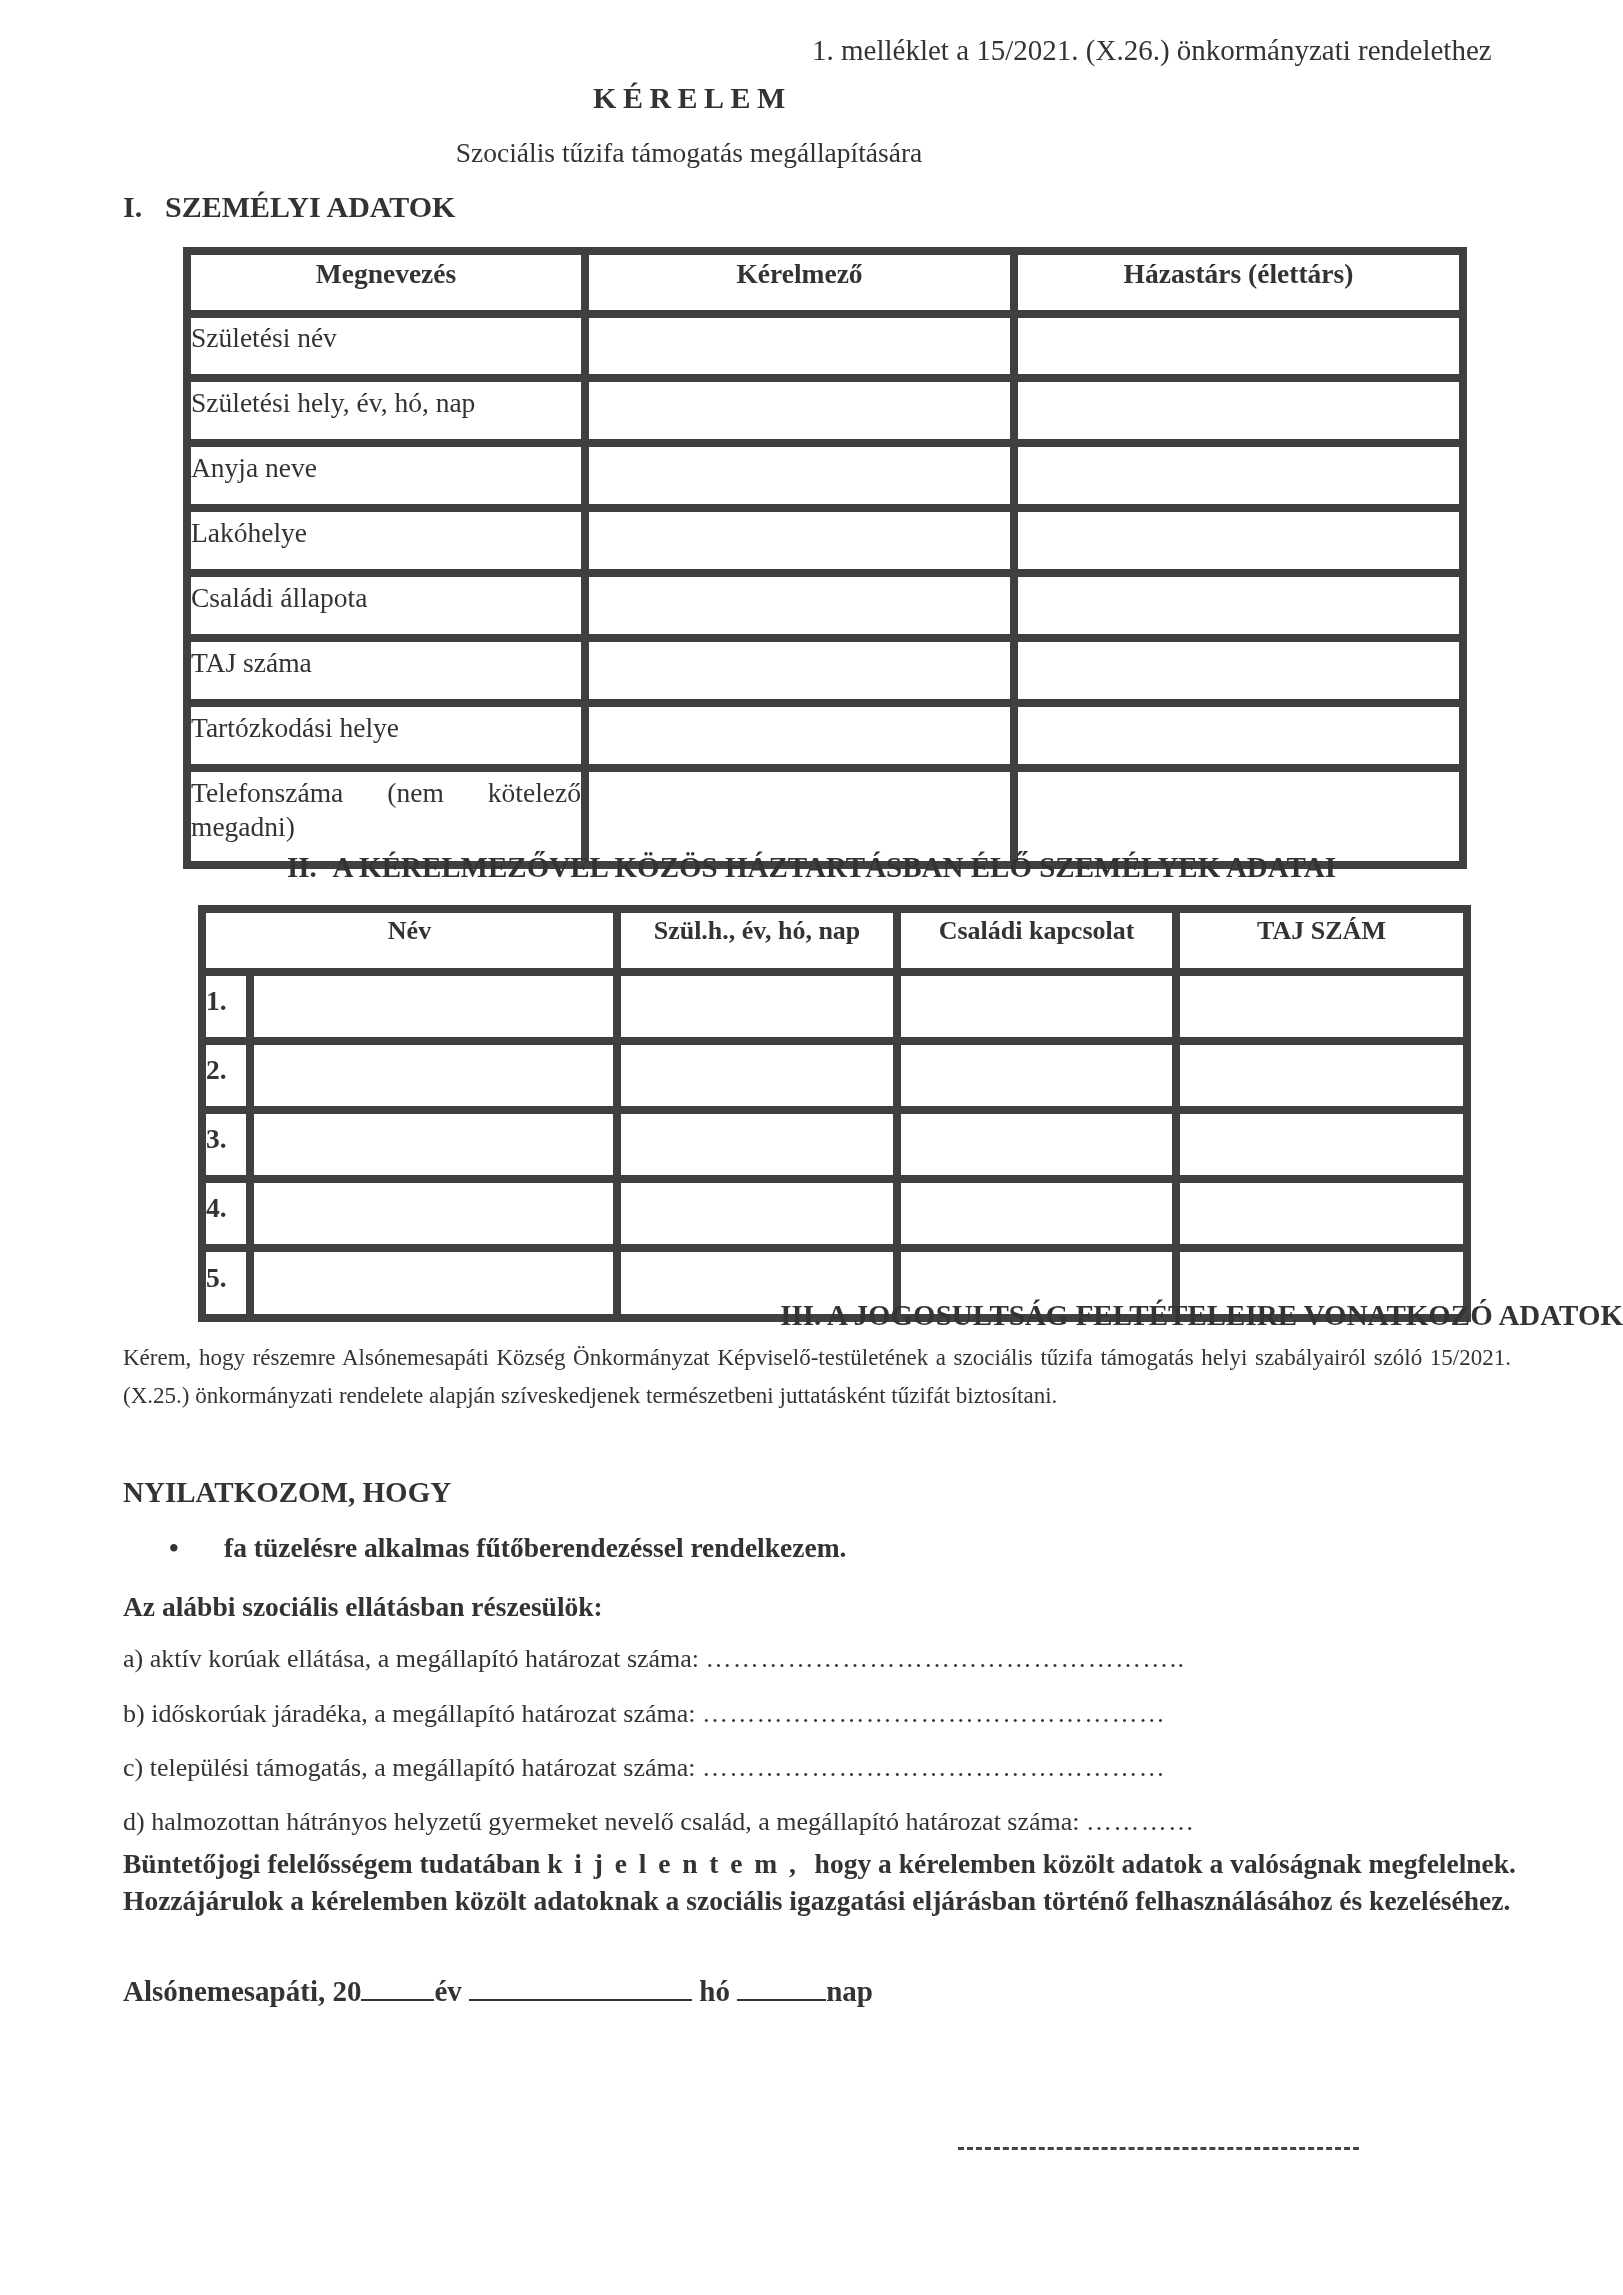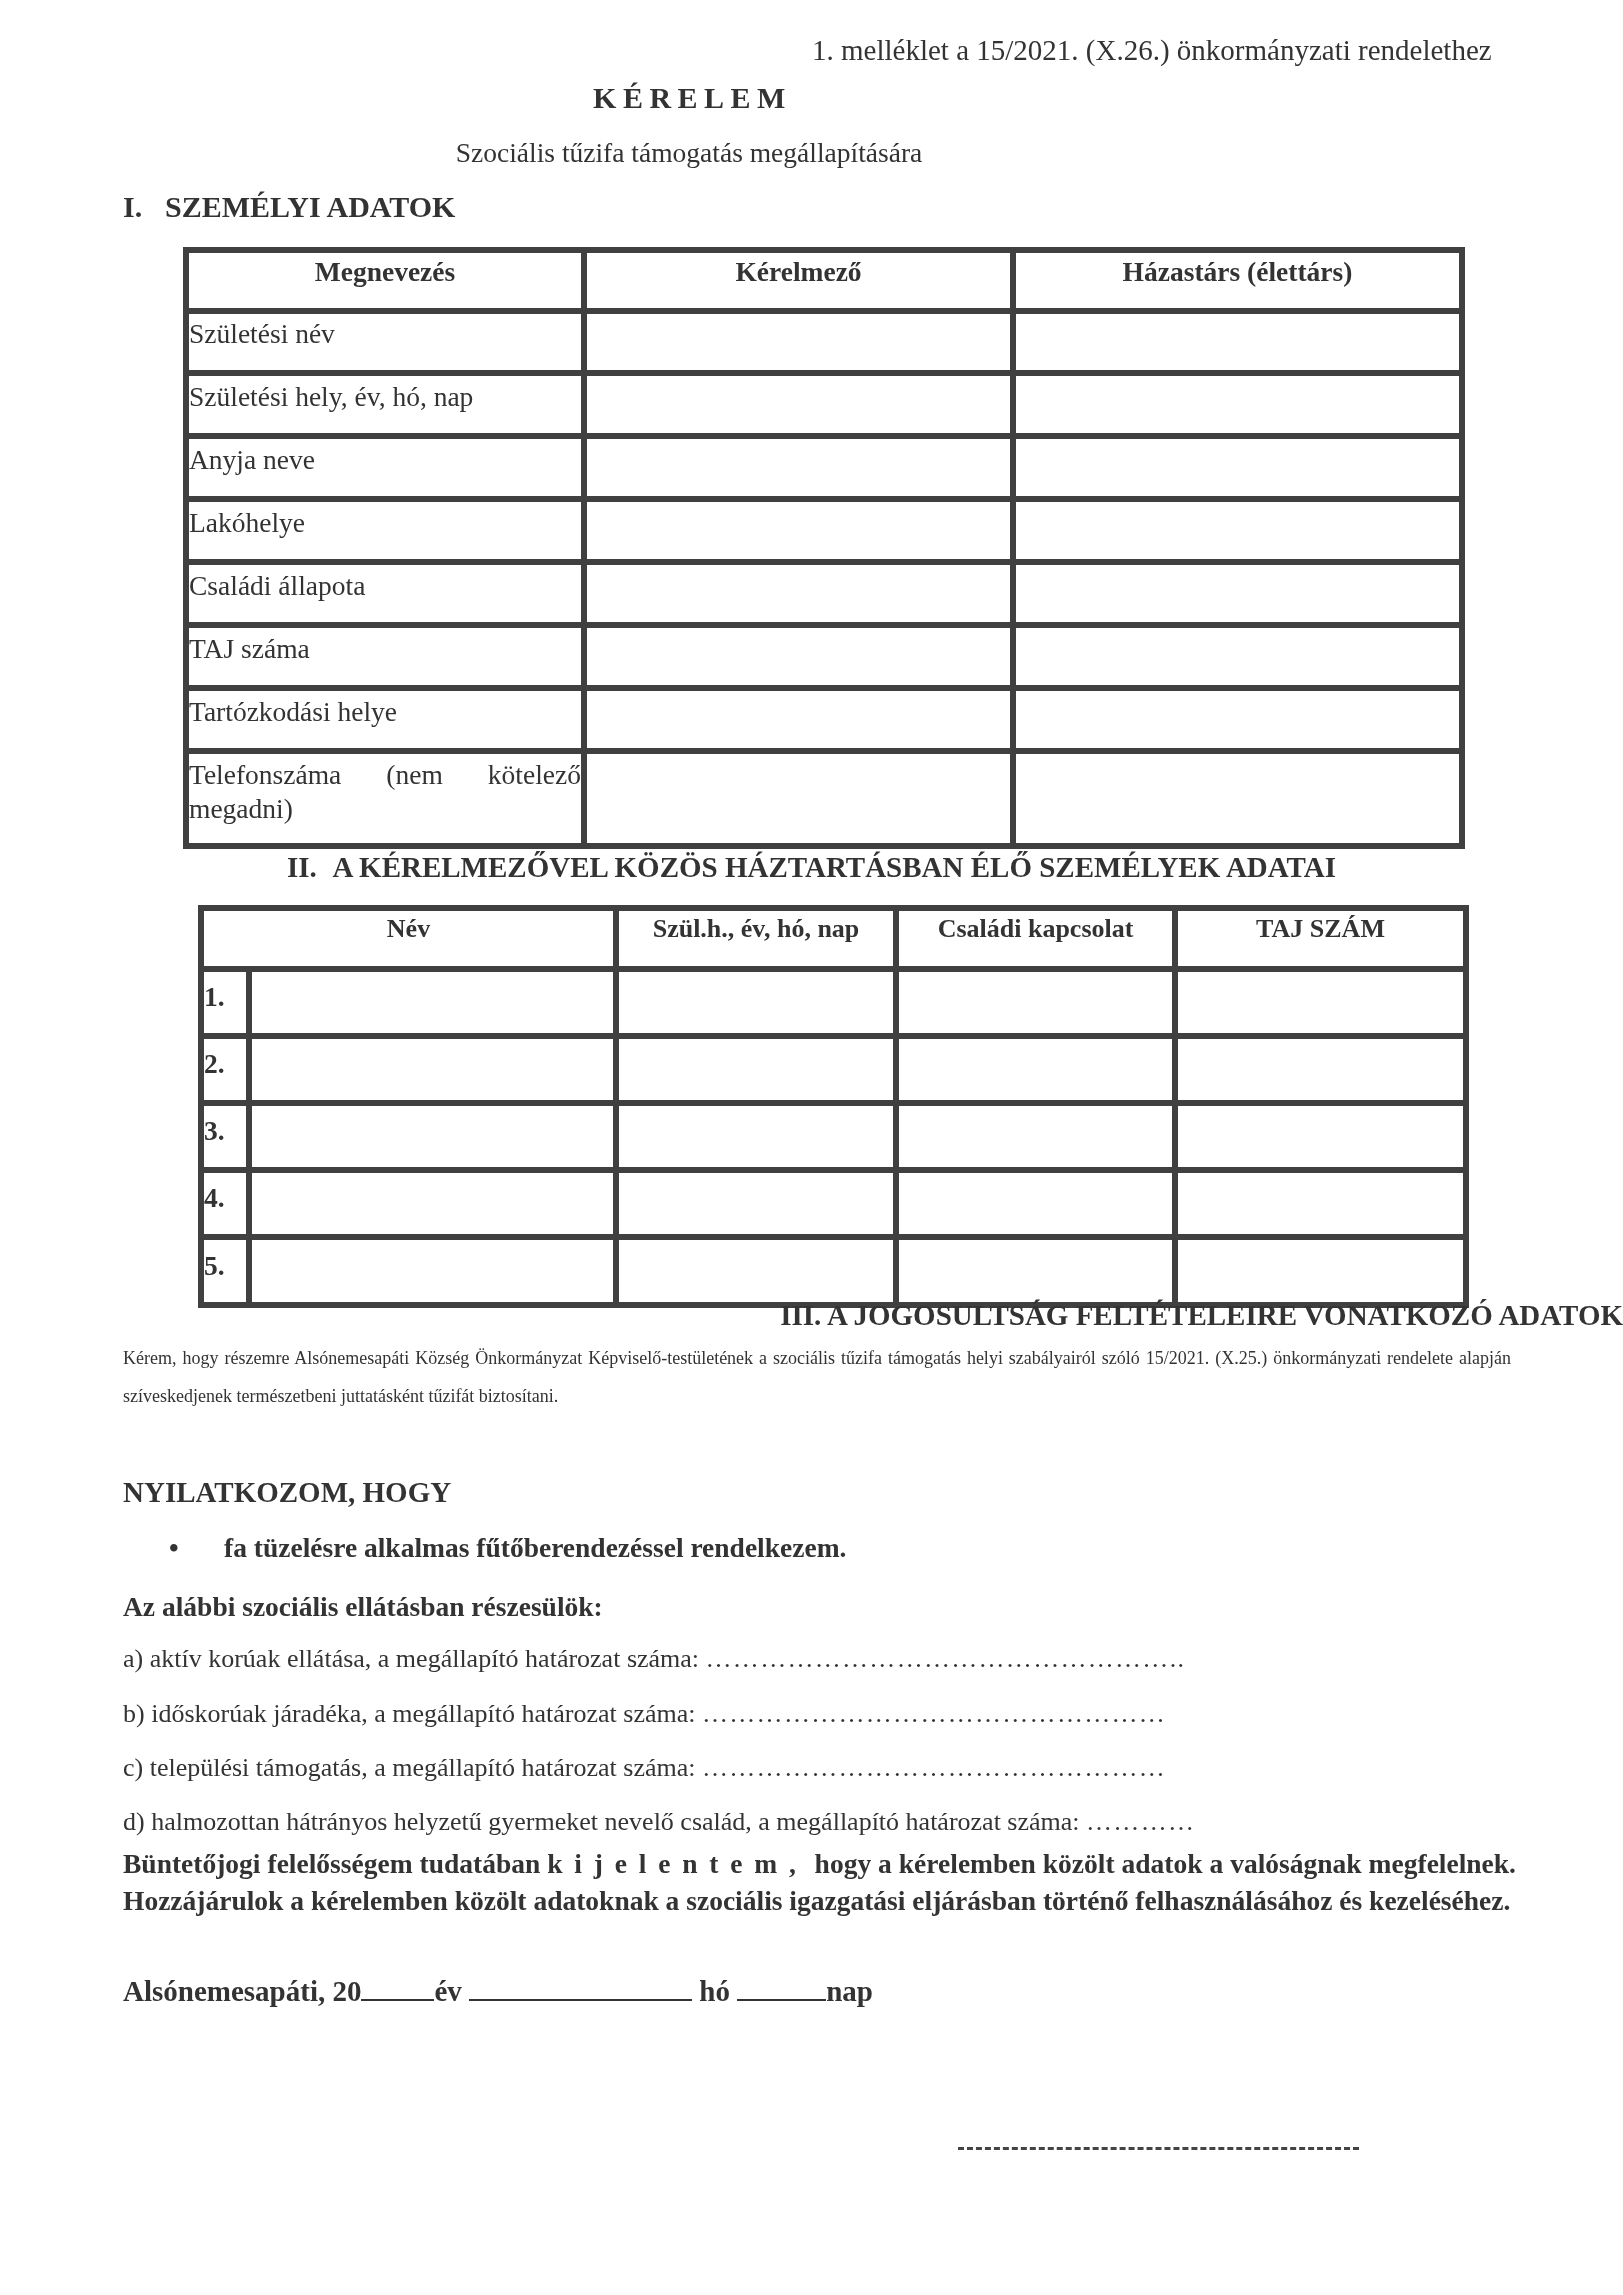--- a/index.html
+++ b/index.html
@@ -6,40 +6,40 @@
   body { width: 1623px; height: 2295px; position: relative; color: #333333;
          font-family: "Liberation Serif", "DejaVu Serif", serif; }
   .abs { position: absolute; }
   .annex { left: 812px; top: 34px; font-size: 29px; white-space: nowrap; }
   .doc-title { left: 0; width: 1385px; top: 81px; text-align: center; font-size: 30px; font-weight: bold; letter-spacing: 6.5px; }
   .doc-subtitle { left: 0; width: 1378px; top: 137px; text-align: center; font-size: 27.5px; font-weight: normal; }
   .sec1 { left: 123px; top: 190px; font-size: 30px; font-weight: bold; }
   .sec1 .num { display: inline-block; width: 42px; }
 
   table { border-collapse: collapse; position: absolute; table-layout: fixed; }
-  td, th { border: 6px solid #404040; padding: 0; vertical-align: top; }
+  td, th { border: 8px solid #404040; padding: 0; vertical-align: top; }
   th { font-weight: bold; font-size: 27.5px; text-align: center; padding-top: 2.6px; }
   td { font-size: 27.5px; }
 
   .t1 { left: 183px; top: 247px; width: 1276px; }
   .t1 th { height: 52px; }
   .t1 td { height: 53px; }
   .t1 td.label { padding-top: 3.9px; line-height: 34px; }
   .t1 td.label-wide { text-align: justify; text-align-last: left; }
 
   .sec2 { left: 0; width: 1623px; top: 851px; text-align: center; font-size: 29px; font-weight: bold; }
   .sec2 .num { margin-right: 15.7px; }
 
   .t2 { left: 198px; top: 905px; width: 1265px; }
   .t2 th { height: 52px; font-size: 26px; }
   .t2 td { height: 52px; }
   .t2 td.num { font-weight: bold; font-size: 27.5px; padding-top: 9.2px; }
 
   .sec3 { left: 0; width: 1623px; top: 1299px; text-align: right; font-size: 29px; font-weight: bold; }
-  .para { left: 123px; width: 1388px; top: 1339px; font-size: 18px; line-height: 38px; text-align: justify; }
+  .para { left: 123px; width: 1388px; top: 1339px; font-size: 23px; line-height: 38px; text-align: justify; }
   .nyil { left: 123px; top: 1476px; font-size: 29px; font-weight: bold; }
   .bullet-row { left: 169px; top: 1532px; font-size: 27.5px; font-weight: bold; }
   .bullet-row .dot { display: inline-block; width: 55px; }
   .receive { left: 123px; top: 1591px; font-size: 27.5px; font-weight: bold; }
   .item { left: 123px; font-size: 26px; white-space: nowrap; }
   .item .dots { letter-spacing: 1.3px; }
   .decl { left: 123px; width: 1393px; top: 1845px; font-size: 27.5px; font-weight: bold; line-height: 37px; text-align: justify; }
   .decl .spaced { letter-spacing: 11.8px; }
   .dateline { left: 123px; top: 1975px; font-size: 29px; font-weight: bold; white-space: nowrap; }
   .blank { display: inline-block; border-bottom: 2.6px solid #333; vertical-align: baseline; height: 19.6px; }

